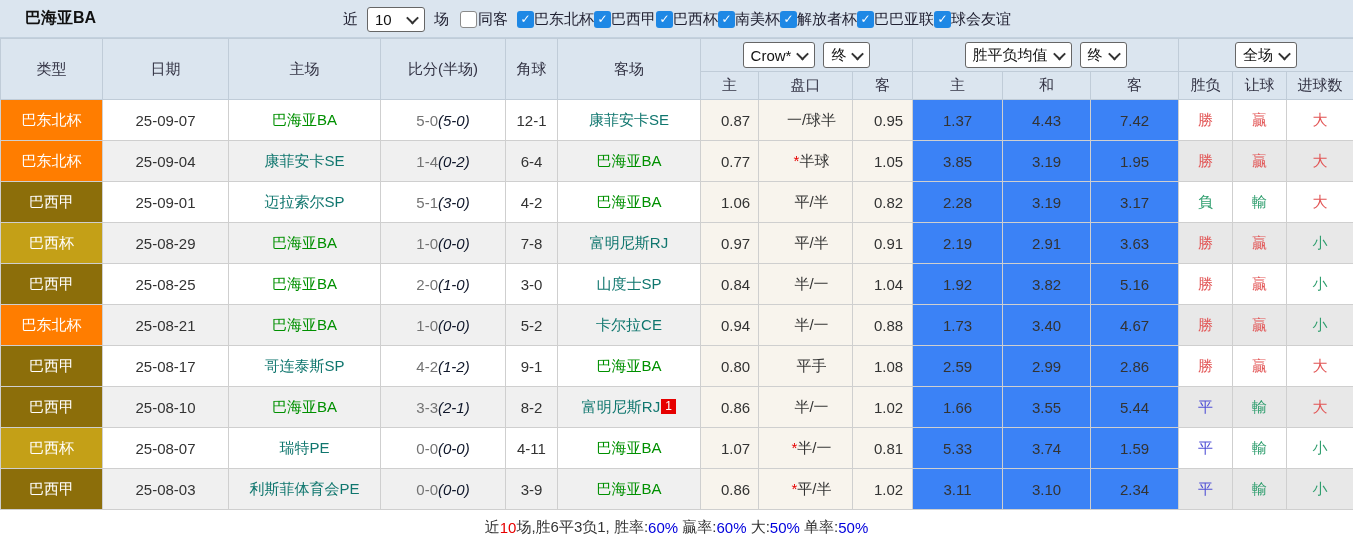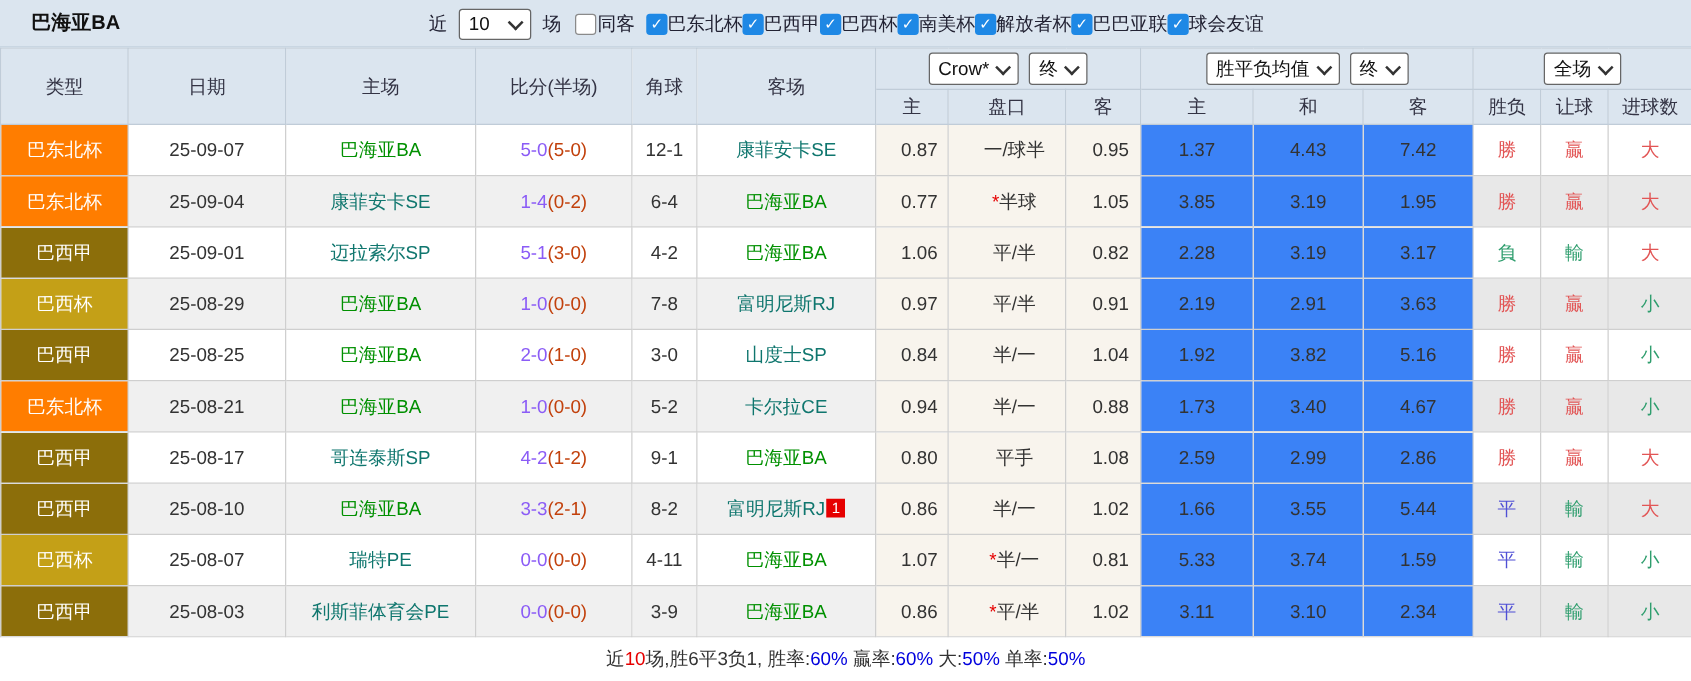--- a/index.html
+++ b/index.html
@@ -34,21 +34,21 @@
   tbody tr td.g1{background:#f8f4ed;padding-left:12px;}
   tbody tr td.g2{background:#3b82f6;}
   tbody tr:nth-child(even) td.cres{background:#e8e8e8;}
   tbody tr:nth-child(odd) td.cres{background:#fff;}
   td.ct{color:#fff;}
   td.ct[data-league="ne"]{background:#ff7d00;}
   td.ct[data-league="jia"]{background:#8c6e0a;}
   td.ct[data-league="bei"]{background:#c4a017;}
   span[data-team="self"]{color:#009000;}
   span[data-team="other"]{color:#0f766e;}
-  .ft{color:#8b5cf6;} .ht{color:#c2410c;}
+  .ft{color:#737373;} .ht{color:#0f172a;font-style:italic;}
   .star{color:#e60000;} .star:empty{display:none;}
   .badge{display:inline-block;background:#e60000;color:#fff;font-size:12px;line-height:15px;
          min-width:11px;padding:0 2px;margin-left:1px;vertical-align:2px;}
   .badge:empty{display:none;}
   .r-red{color:#e25555;} .r-green{color:#2f9e6e;} .r-blue{color:#5050d5;}
   
   .footer{height:35px;display:flex;align-items:center;justify-content:center;background:#fff;color:#333;}
   .f-red{color:#e60000;} .f-blue{color:#0000dd;} .f-dark{color:#333;}
 </style>
 </head>

